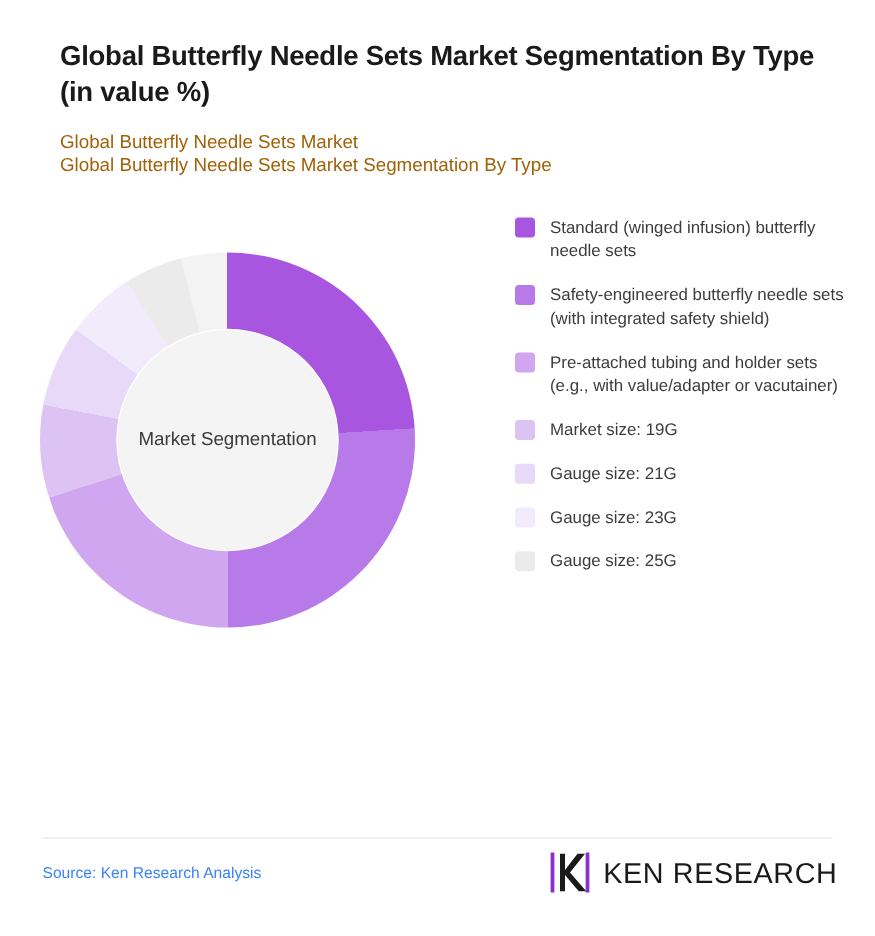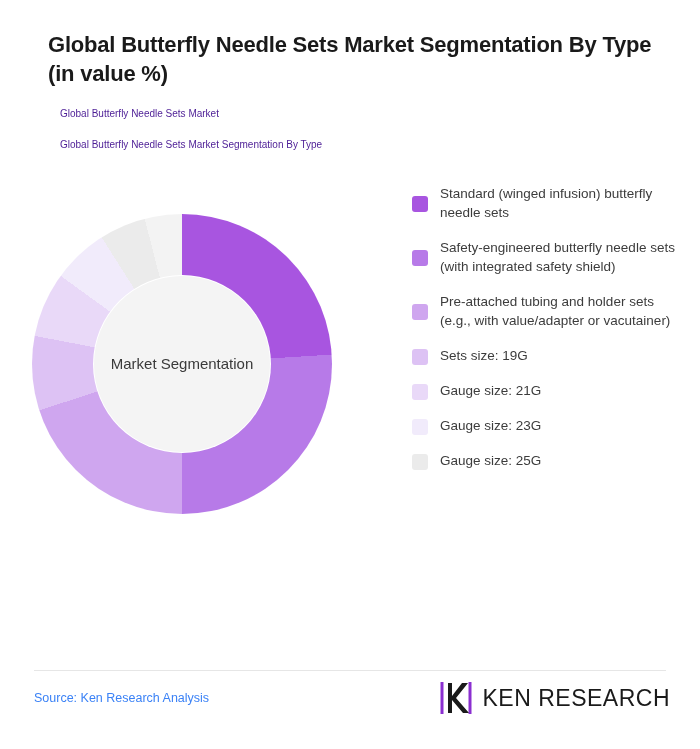--- a/index.html
+++ b/index.html
@@ -29,24 +29,24 @@
   .title {
     font-size: 22px;
     line-height: 29px;
     font-weight: bold;
     color: #1a1a1a;
     letter-spacing: -0.2px;
     margin: 0 0 16px 0;
     max-width: 640px;
   }
   .subtitle-line {
-    font-size: 10px;
+    font-size: 15px;
     line-height: 19px;
-    color: #4c1d95;
-    margin: 12px;
+    color: #a16207;
+    margin: 0;
   }
   .chart-area {
     position: relative;
     margin-top: 22px;
     height: 470px;
   }
   .donut-wrap {
     position: absolute;
     left: 32px;
     top: 38px;
@@ -81,21 +81,21 @@
     line-height: 20px;
   }
   .legend {
     position: absolute;
     left: 412px;
     top: 8px;
     width: 264px;
   }
   .legend-item {
     display: flex;
-    align-items: center;
+    align-items: flex-start;
     margin-bottom: 16px;
   }
   .legend-swatch {
     flex: 0 0 auto;
     width: 16px;
     height: 16px;
     border-radius: 3px;
     margin-right: 12px;
     margin-top: 2px;
   }
@@ -168,21 +168,21 @@
         <div class="legend-item">
           <span class="legend-swatch" style="background: rgb(183, 122, 232);"></span>
           <span class="legend-label">Safety-engineered butterfly needle sets (with integrated safety shield)</span>
         </div>
         <div class="legend-item">
           <span class="legend-swatch" style="background: rgb(207, 166, 239);"></span>
           <span class="legend-label">Pre-attached tubing and holder sets (e.g., with value/adapter or vacutainer)</span>
         </div>
         <div class="legend-item">
           <span class="legend-swatch" style="background: rgb(221, 194, 244);"></span>
-          <span class="legend-label">Sets size: 19G</span>
+          <span class="legend-label">Market size: 19G</span>
         </div>
         <div class="legend-item">
           <span class="legend-swatch" style="background: rgb(233, 217, 248);"></span>
           <span class="legend-label">Gauge size: 21G</span>
         </div>
         <div class="legend-item">
           <span class="legend-swatch" style="background: rgb(241, 235, 251);"></span>
           <span class="legend-label">Gauge size: 23G</span>
         </div>
         <div class="legend-item">

